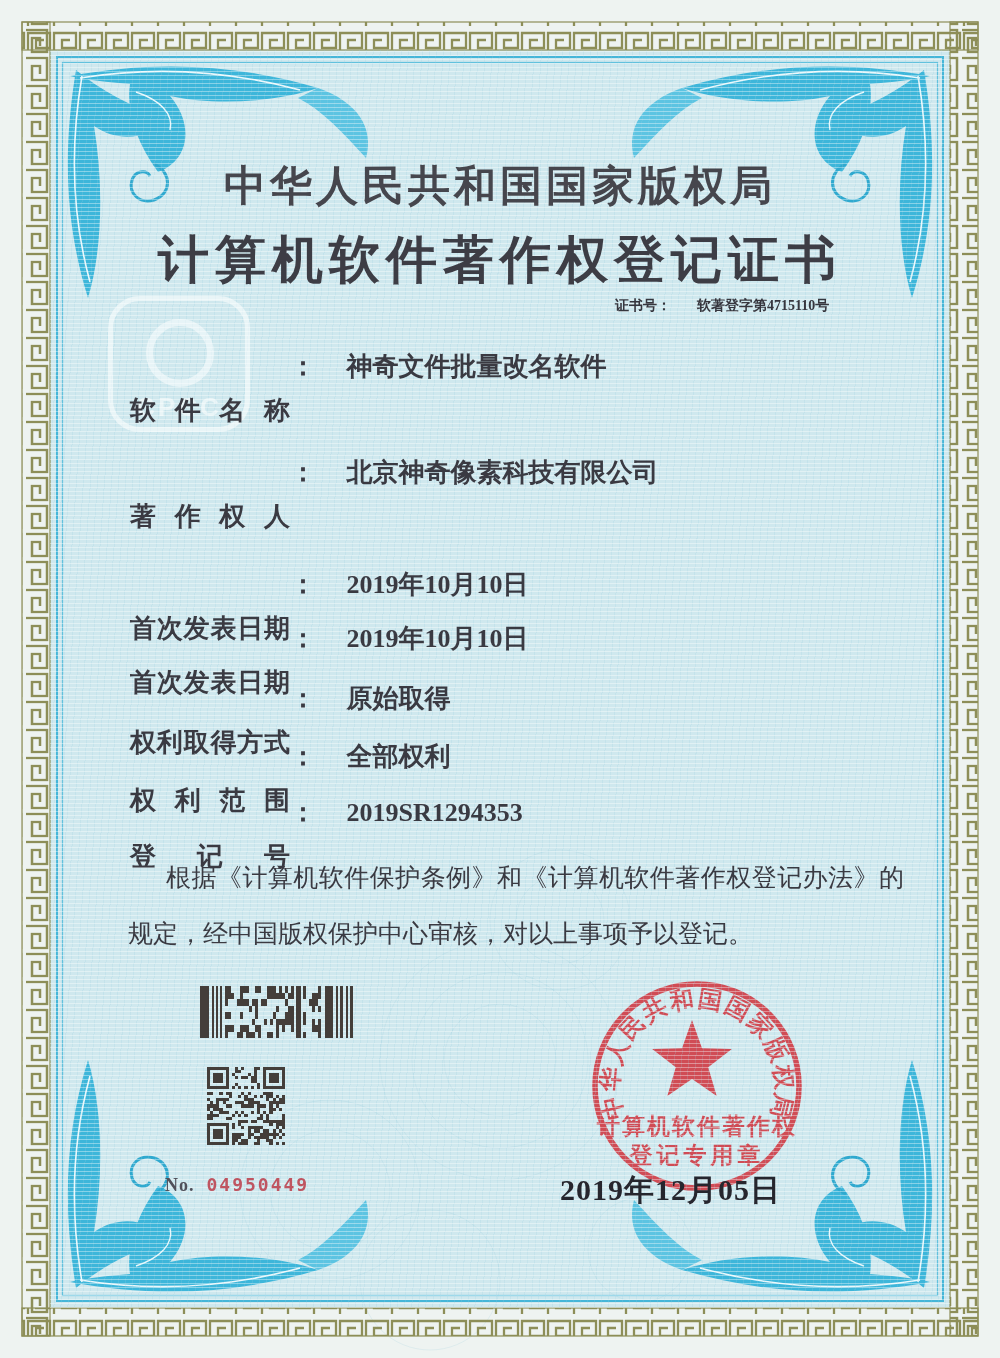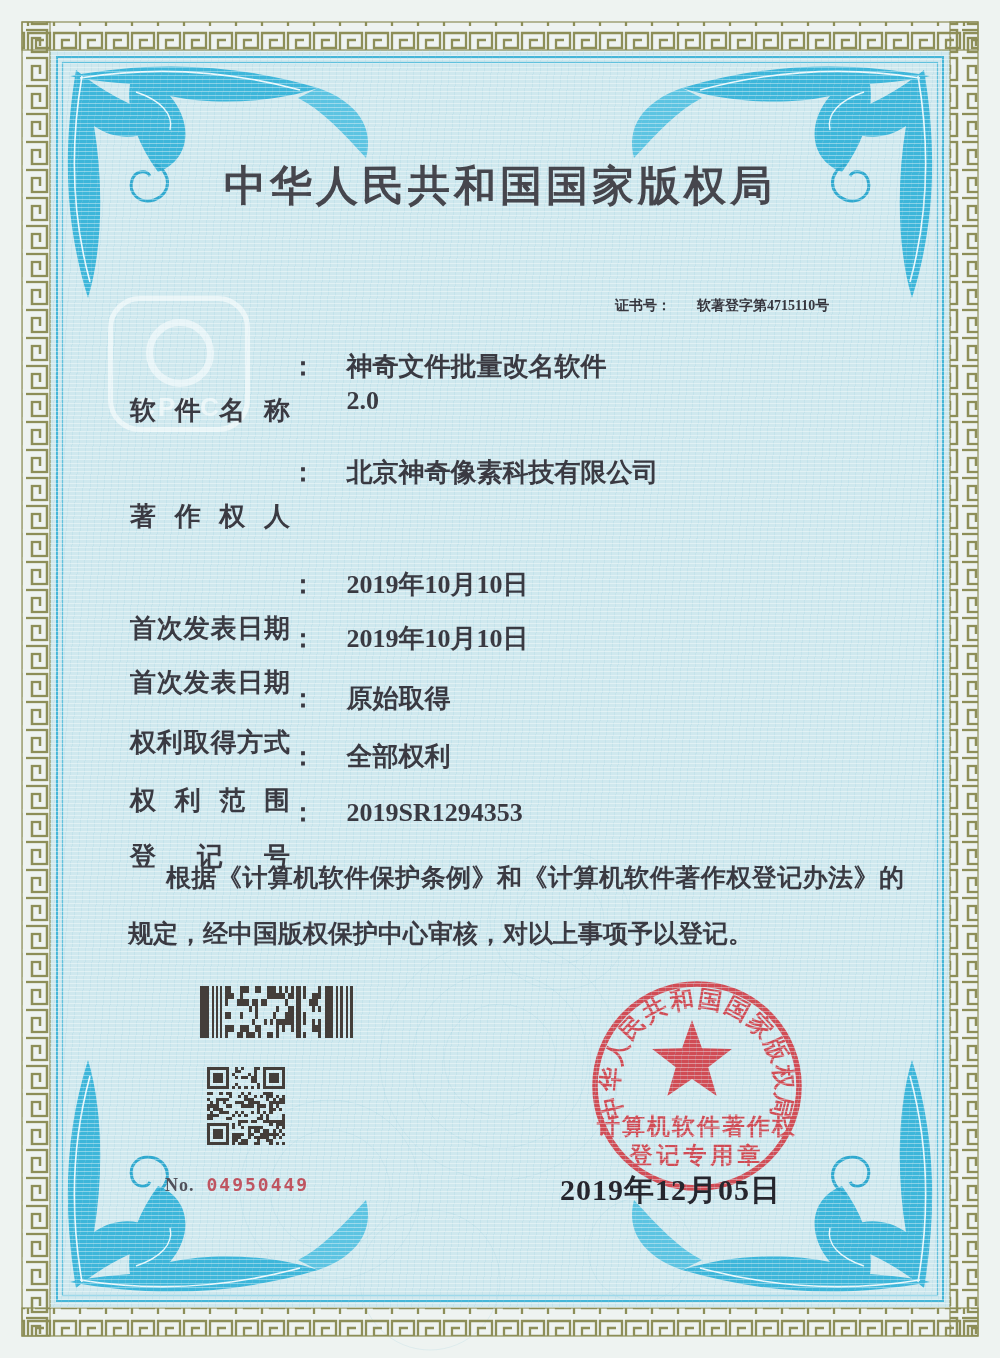--- a/index.html
+++ b/index.html
@@ -21,21 +21,21 @@
   .abs{position:absolute;}
   .ctr{left:0;width:1000px;text-align:center;}
   .issuer{top:158px;font-size:42px;font-weight:bold;letter-spacing:4px;color:#46464d;}
   .cert-title{top:226px;font-size:51px;font-weight:bold;letter-spacing:6px;color:#3d3d45;}
   .cert-no{top:297px;left:615px;font-size:14px;font-weight:bold;color:#36363e;}
   .cert-no .gap{display:inline-block;width:26px;}
   .frow{left:130px;font-size:26px;font-weight:bold;line-height:34px;white-space:nowrap;color:#3a3a42;}
   .flabel{display:inline-block;width:160px;text-align:justify;text-align-last:justify;vertical-align:top;margin-top:44px;}
   .fcolon{display:inline-block;vertical-align:top;}
   .fvalue{display:inline-block;margin-left:24px;vertical-align:top;}
-  .statement{top:850px;left:128px;width:776px;font-size:25px;font-weight:bold;
+  .statement{top:850px;left:128px;width:776px;font-size:25px;font-weight:normal;
     line-height:56px;text-indent:38px;color:#3a3a42;text-align:justify;}
   .serial{top:1174px;left:165px;font-size:18px;font-weight:bold;color:#50505a;letter-spacing:1px;}
   .serial .num{color:#bf5561;font-family:"DejaVu Sans Mono","Liberation Mono",monospace;
     font-weight:bold;letter-spacing:2px;margin-left:12px;}
   .seal-date{top:1170px;left:560px;width:276px;font-size:30px;
     font-weight:bold;letter-spacing:1px;color:#26262e;}
   .barcode-box{top:986px;left:200px;width:153px;height:52px;}
   .qr-box{top:1067px;left:207px;width:78px;height:78px;}
   
   .cpcc{top:296px;left:108px;width:132px;height:126px;border:5px solid rgba(255,255,255,.55);
@@ -114,28 +114,28 @@
 <div class="texture"></div>
 
 <div class="abs cpcc">
   <div class="ring"></div>
   <div class="wm-text">CPCC</div>
 </div>
 
 <div class="content">
 
   <div class="abs ctr issuer">中华人民共和国国家版权局</div>
+  <div class="abs ctr cert-title">计算机软件著作权登记证书</div>
 
   <div class="abs cert-no"><span>证书号：</span><span class="gap"></span><span>软著登字第4715110号</span></div>
 
   <div class="abs frow" style="top:350px">
     <span class="flabel">软件名称</span><span class="fcolon">：</span>
     <span class="fvalue">
       <div>神奇文件批量改名软件</div>
-      <div>2.0</div>
     </span>
   </div>
 
   <div class="abs frow" style="top:456px">
     <span class="flabel">著作权人</span><span class="fcolon">：</span>
     <span class="fvalue">北京神奇像素科技有限公司</span>
   </div>
 
   <div class="abs frow" style="top:568px">
     <span class="flabel">首次发表日期</span><span class="fcolon">：</span>

